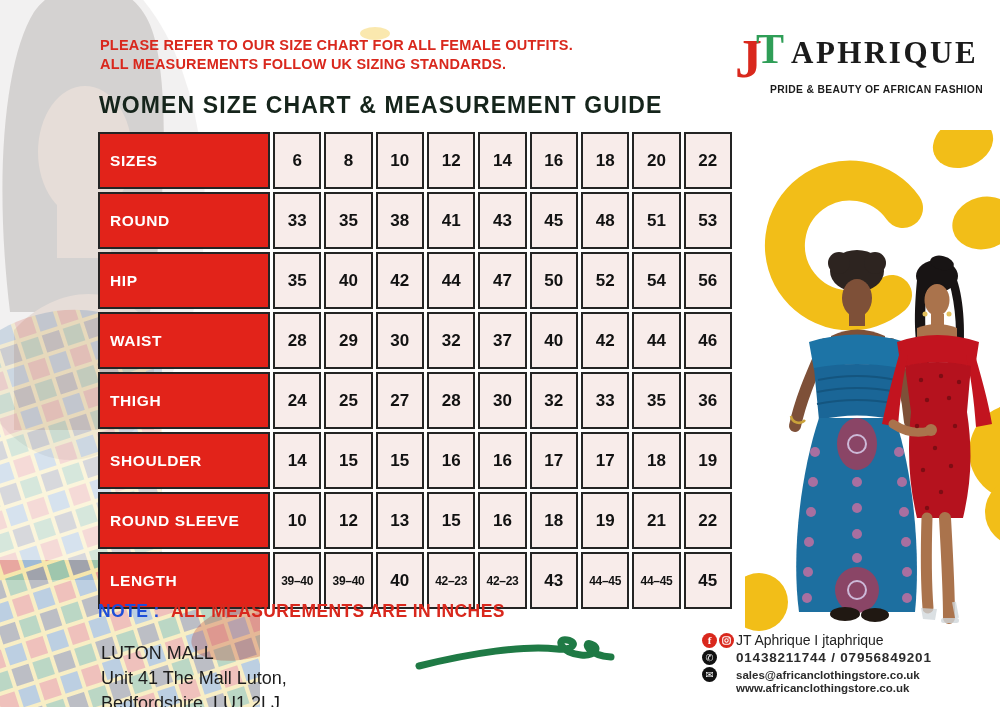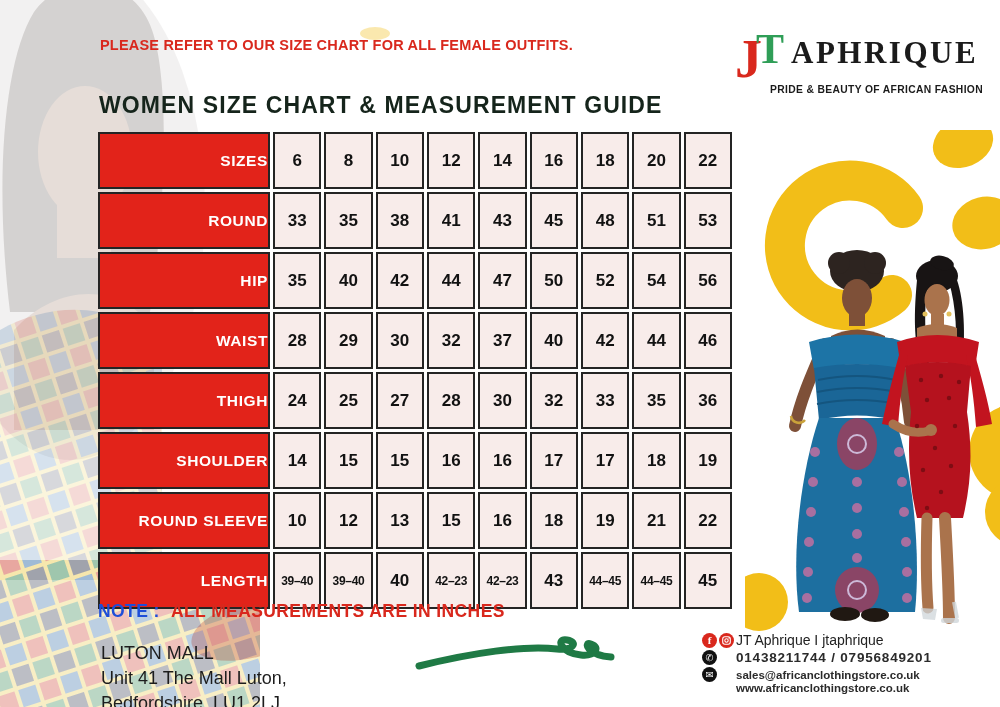--- a/index.html
+++ b/index.html
@@ -33,21 +33,21 @@
     font-size:23px;font-weight:800;letter-spacing:1.1px;color:var(--title_dark);
   }
 
   
   table.chart{
     position:absolute;left:95px;top:129px;width:640px;
     border-collapse:separate;border-spacing:3px;table-layout:fixed;
   }
   table.chart th{
     width:158px;background:var(--table_label_red);color:#fff;
-    text-align:right;padding:0 0 0 10px;font-size:15.5px;letter-spacing:.6px;
+    text-align:left;padding:0 0 0 10px;font-size:15.5px;letter-spacing:.6px;
     border:2px solid var(--border_dark);height:51px;font-weight:bold;
   }
   table.chart td{
     background:var(--cell_pink);border:2px solid var(--border_dark);
     text-align:center;font-weight:bold;font-size:17px;color:#121212;height:51px;
   }
   table.chart td.small{font-size:12px;letter-spacing:-.3px;}
 
   
   .note{position:absolute;left:98px;top:601px;font-size:17.5px;font-weight:800;letter-spacing:.4px;}
@@ -185,20 +185,21 @@
       <path d="M182 388 C181 420 181 452 183 478" stroke="#aa734c" stroke-width="11" fill="none" stroke-linecap="round"></path>
       <path d="M200 388 C202 424 204 458 204 488" stroke="#aa734c" stroke-width="12" fill="none" stroke-linecap="round"></path>
       <path d="M176 478 L192 479 L190 490 L178 489 Z" fill="#cfd6da" opacity="0.75"></path>
       <rect x="196" y="488" width="18" height="5" rx="2.5" fill="#cfd6da" opacity="0.8"></rect>
       <path d="M209 472 L212 488" stroke="#cfd6da" stroke-width="4" opacity="0.8"></path>
     </g>
   </svg>
 
   <div class="notice">
     <div>PLEASE REFER TO OUR SIZE CHART FOR ALL FEMALE OUTFITS.</div>
+    <div>ALL MEASUREMENTS FOLLOW UK SIZING STANDARDS.</div>
   </div>
 
   <div class="logo">
     <div class="logo-row">
       <span class="logo-j">J</span>
       <span class="logo-t">T</span>
       <span class="logo-name">APHRIQUE</span>
     </div>
     <div class="logo-tag">PRIDE &amp; BEAUTY OF AFRICAN FASHION</div>
   </div>

